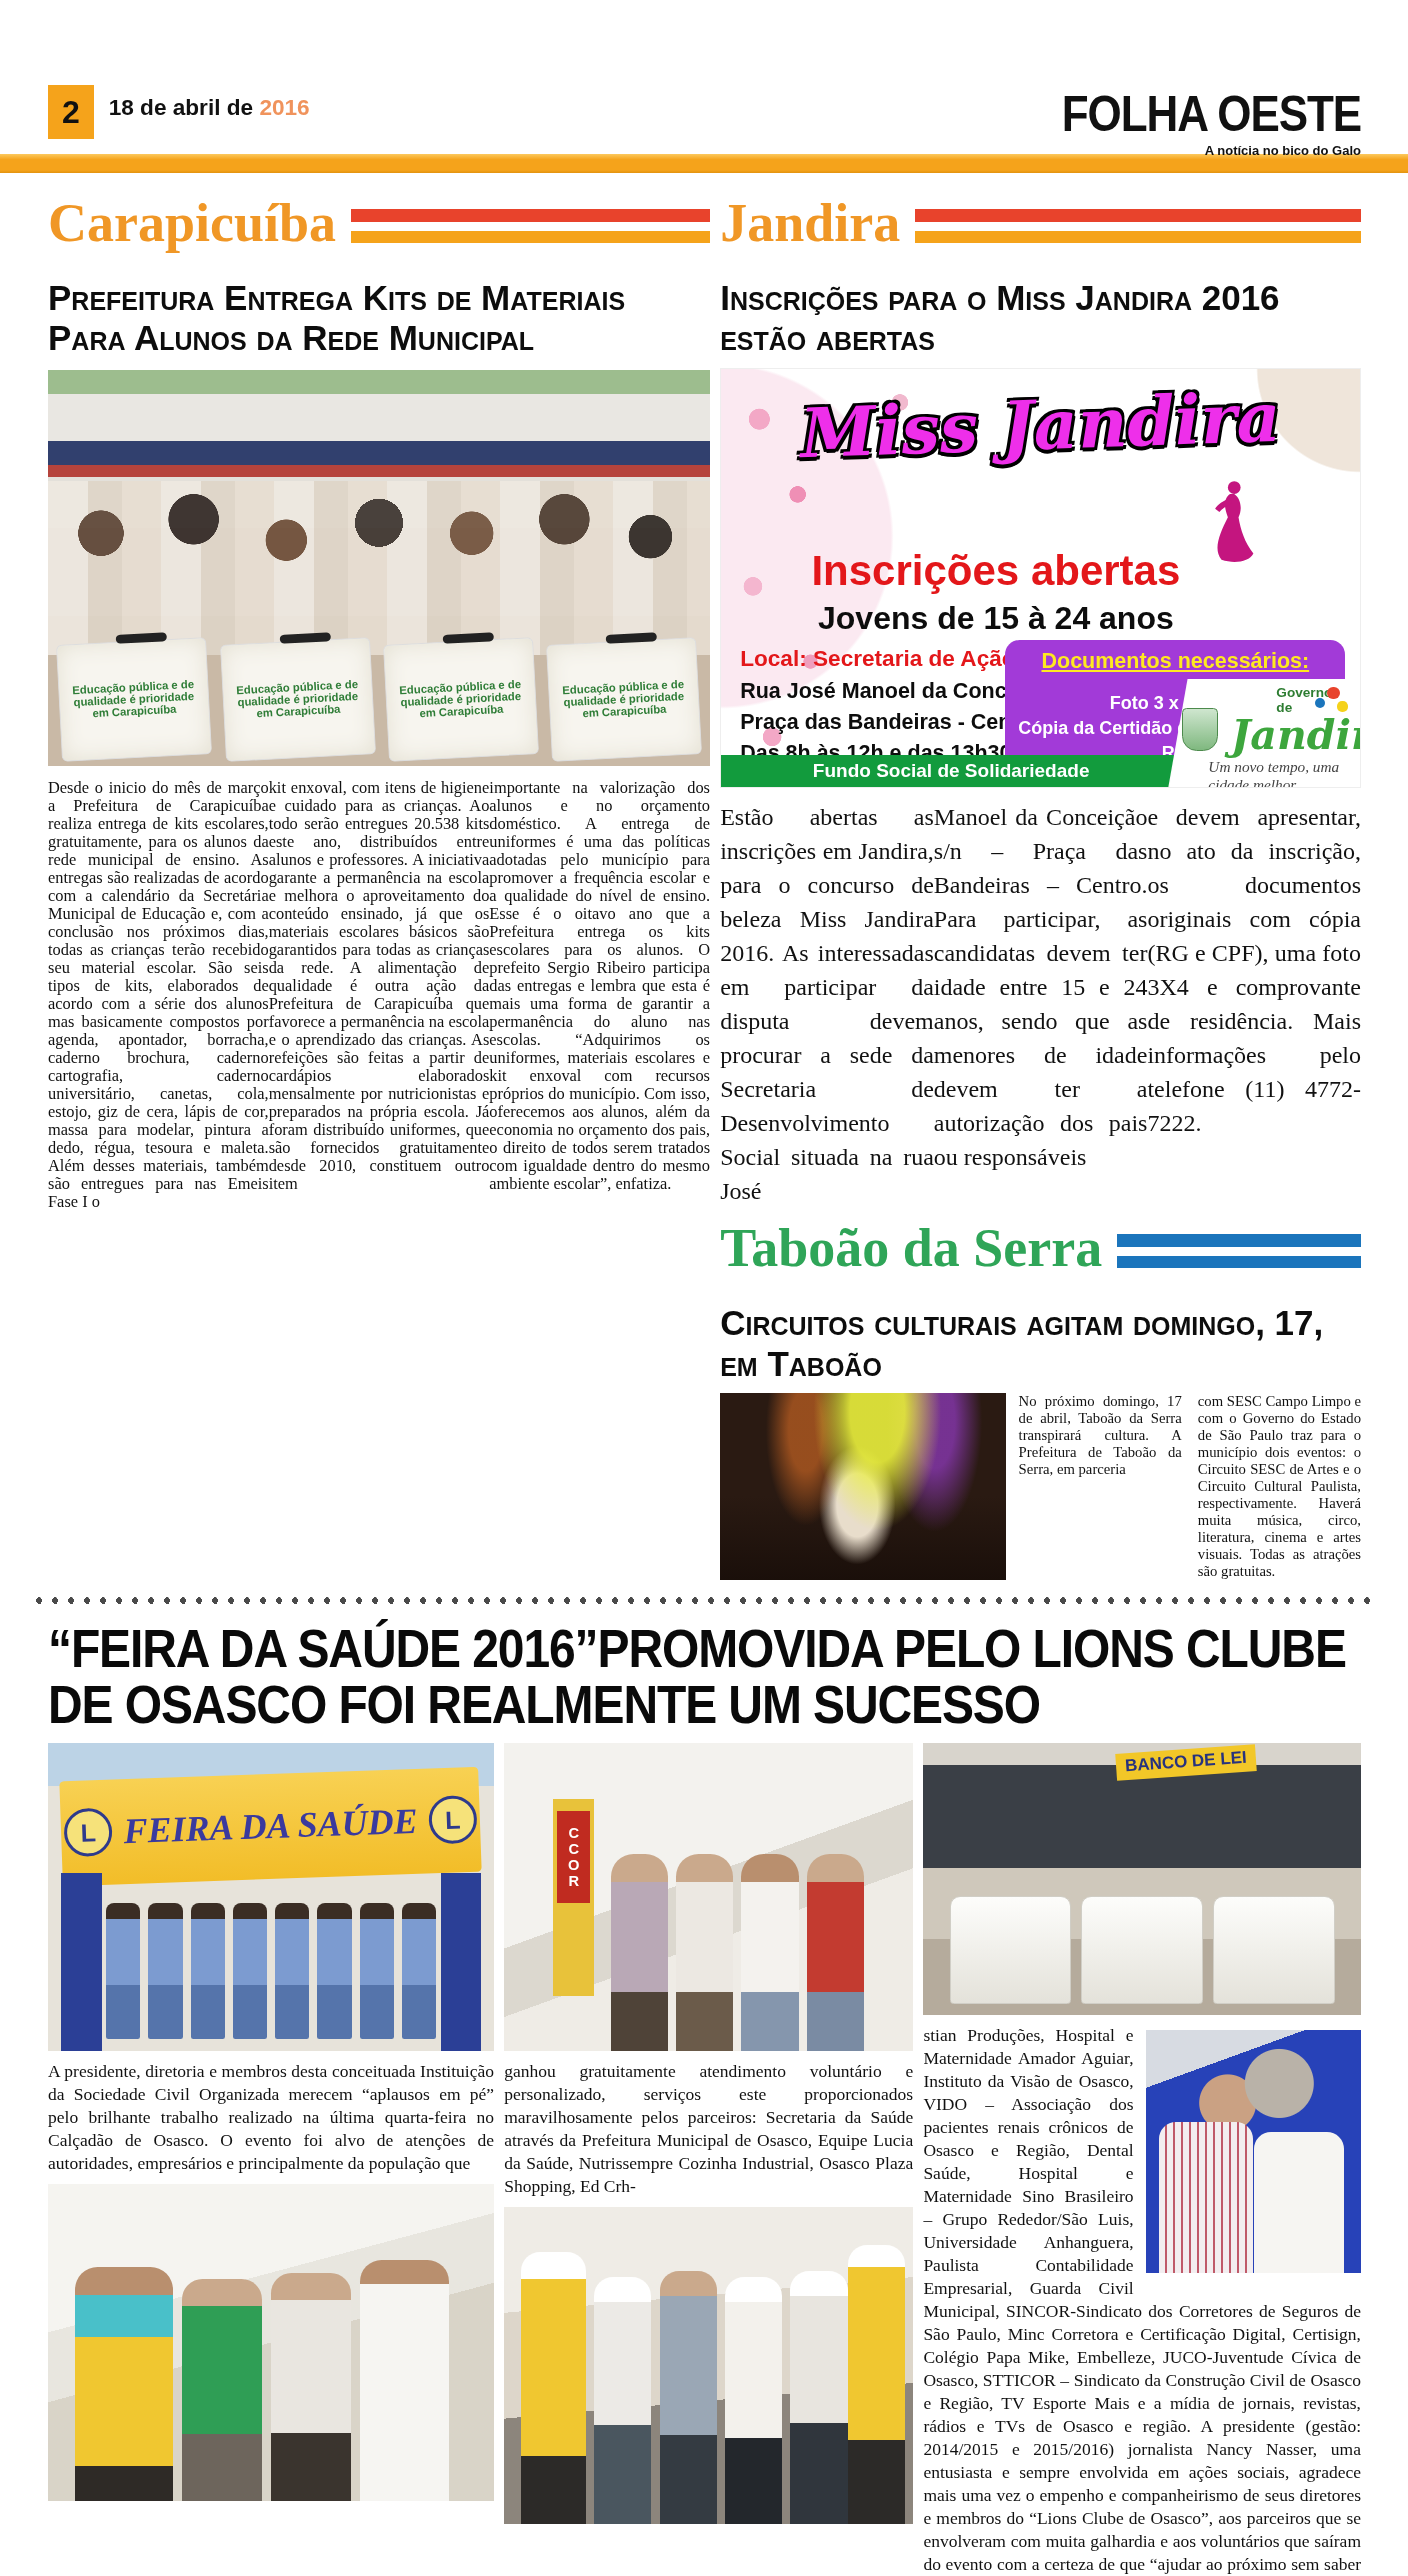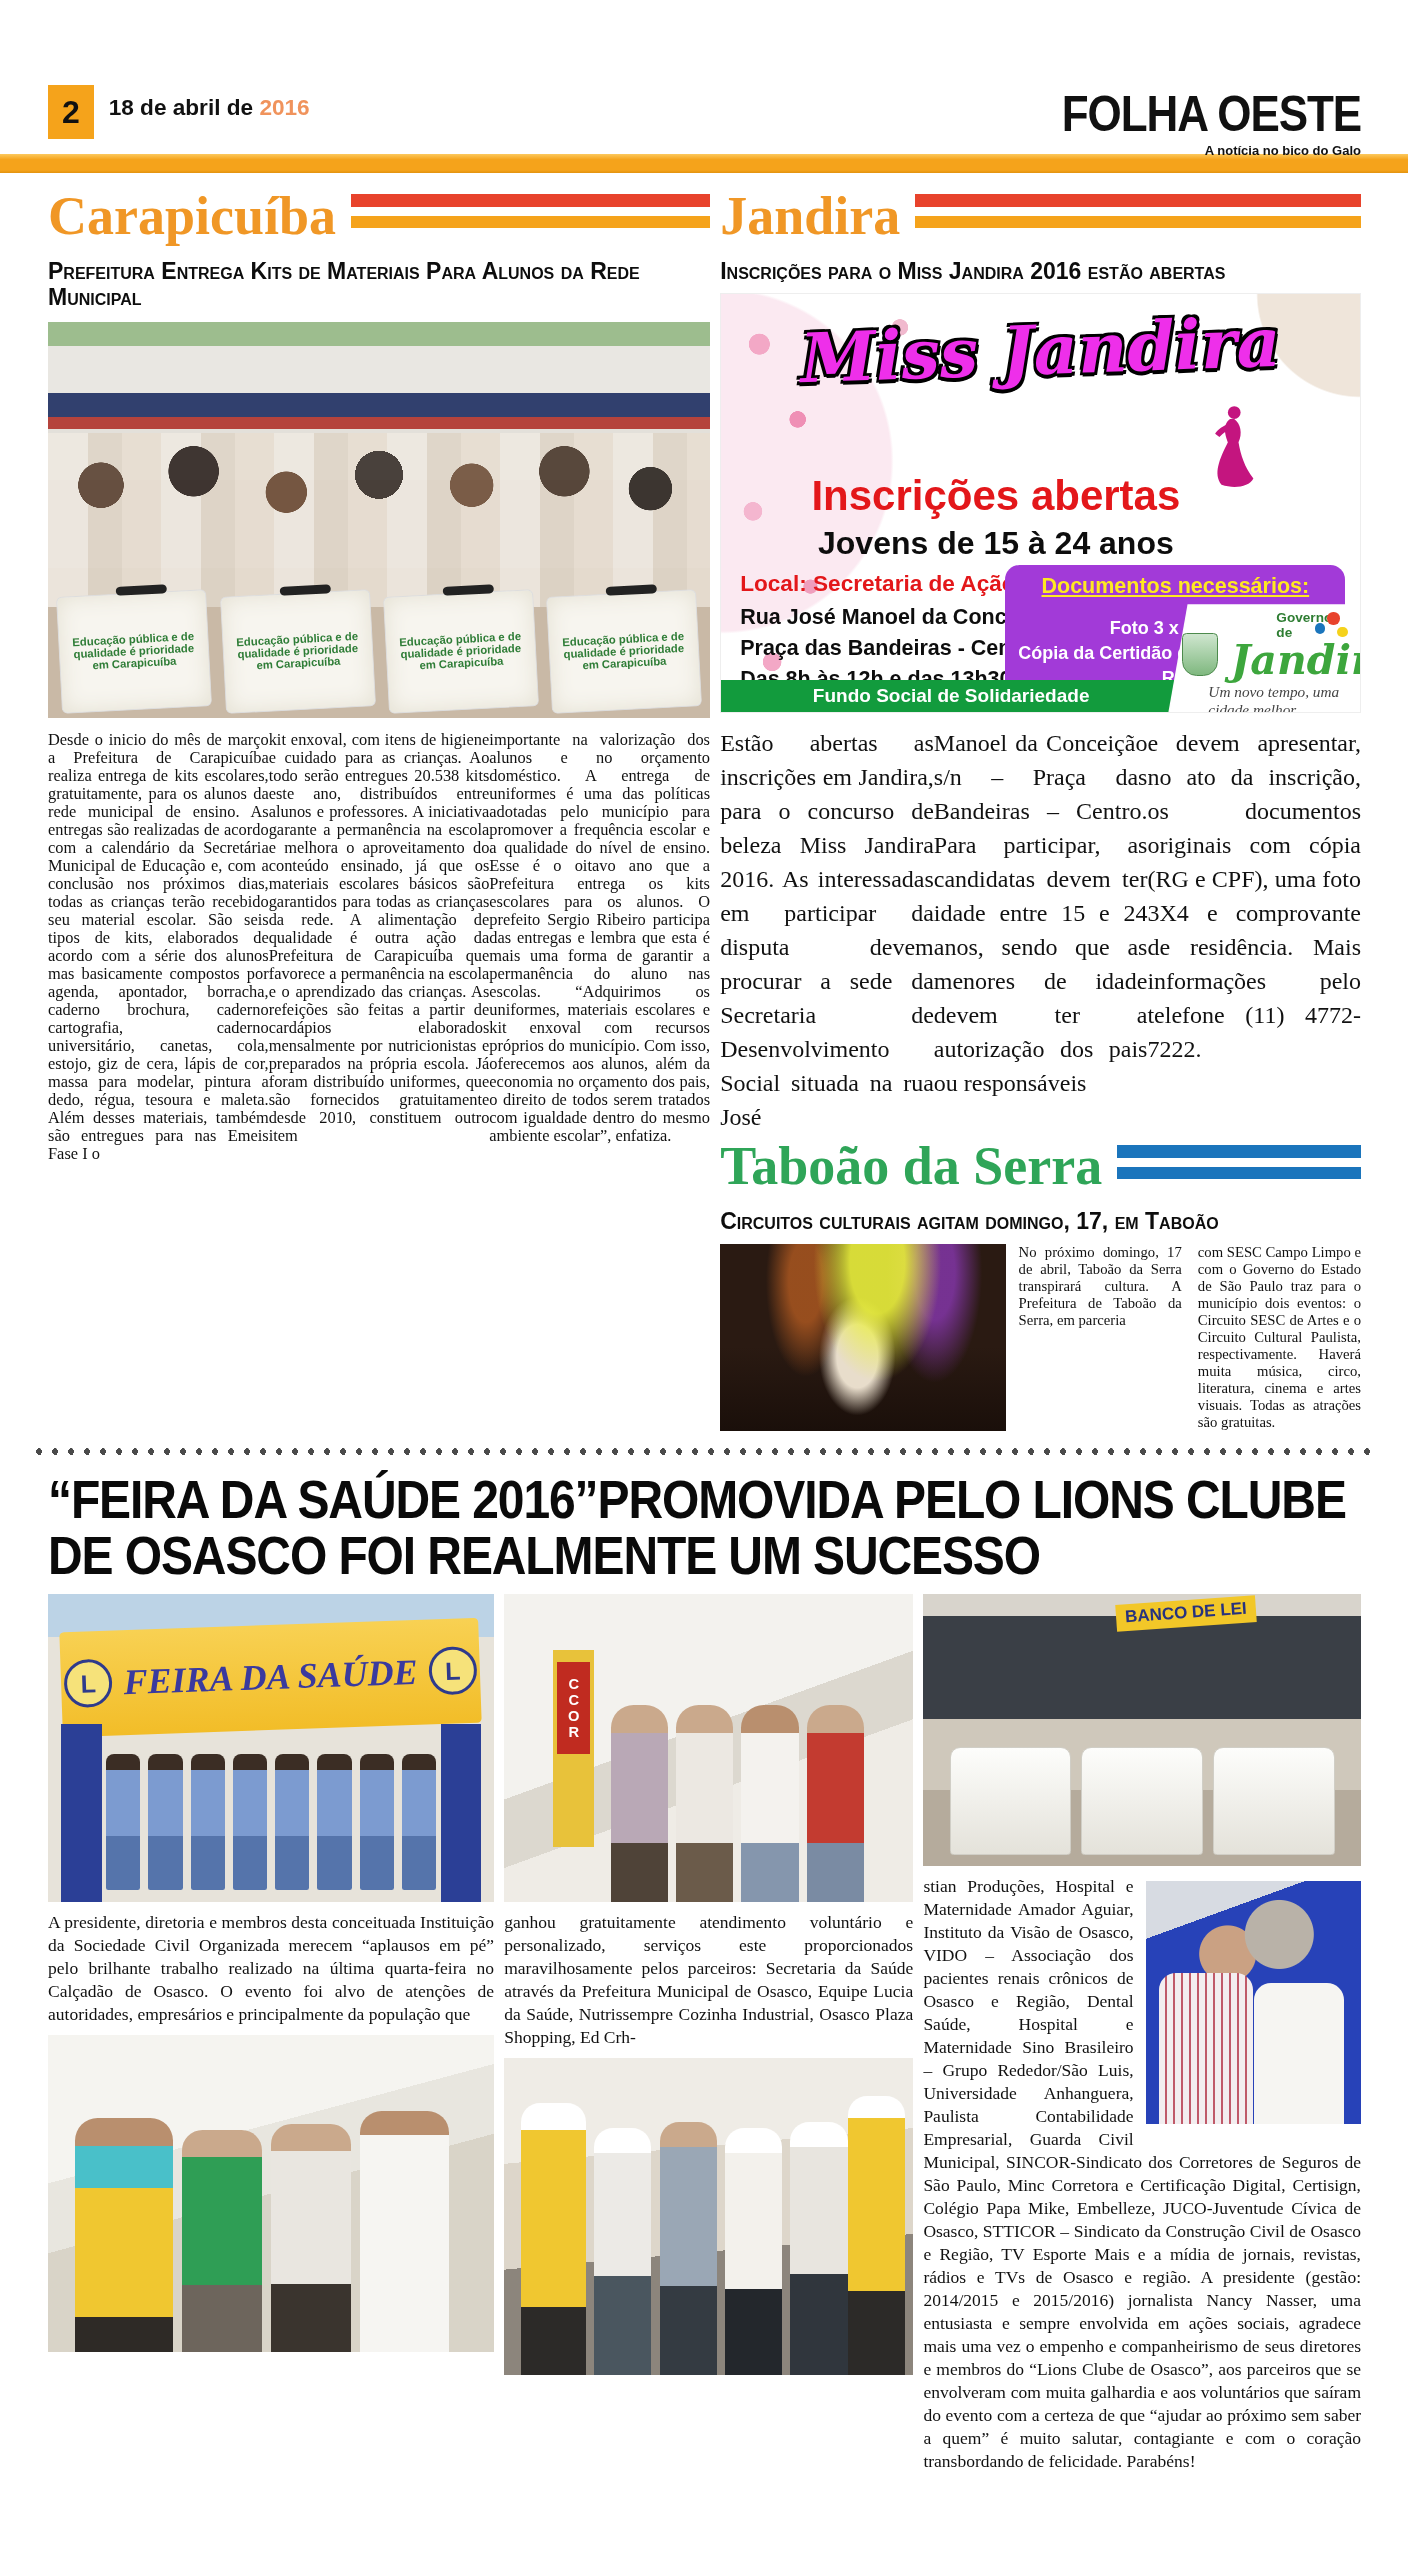--- a/index.html
+++ b/index.html
@@ -17,30 +17,30 @@
   .dateline .year { color:#F0935C; }
   .mast { margin-left:auto; text-align:right; }
   .mast-title { font-family:"Liberation Sans",sans-serif; font-weight:bold; font-size:44px; letter-spacing:-1.1px; transform:scaleY(1.15); transform-origin:top right; }
   .mast-tag { font-family:"Liberation Sans",sans-serif; font-weight:bold; font-size:13px; margin-top:8px; }
   .orange-bar { margin-top:5.7px; height:19px; background:linear-gradient(#fcc95e, #F5A31B 30%, #F5A31B 85%, #e2930f); }
 
   
   .main { display:flex; gap:10.2px; margin:16px 48px 0; }
   .colL { width:662px; }
   .colR { flex:1; }
-  .section-row { display:flex; gap:14.7px; height:69px; }
+  .section-row { display:flex; align-items:center; gap:14.7px; height:69px; }
   .section-title { font-family:"Liberation Serif",serif; font-weight:bold; font-size:54px; line-height:1; color:#F09726; white-space:nowrap; }
   .section-title.green { color:#2FA558; }
   .stripes { flex:1; display:flex; flex-direction:column; gap:9px; margin-top:5.7px; }
   .stripe { height:12.4px; }
   .stripe.red { background:#E8432C; }
   .stripe.orange { background:#F5A31B; }
   .stripe.blue { background:#1B75BC; }
   .headline { font-family:"Liberation Sans",sans-serif; font-weight:bold; font-variant:small-caps;
-    font-size:23px; line-height:1.16; letter-spacing:0; margin-top:0; color:#0d0d0d; }
+    font-size:35px; line-height:1.16; letter-spacing:0; margin-top:20px; color:#0d0d0d; }
   .bodycols { display:flex; margin-top:12.4px; }
   .bodycols > div { flex:1; text-align:justify; }
   .body-sm { font-size:16.4px; line-height:18px; }
   .body-md { font-size:24px; line-height:34px; }
   .body-tb { font-size:14.7px; line-height:17px; }
 
   
   .photo { position:relative; overflow:hidden; background:#cfcfcf; }
   .ph-carapicuiba { margin-top:11.3px; height:396px;
     background:

